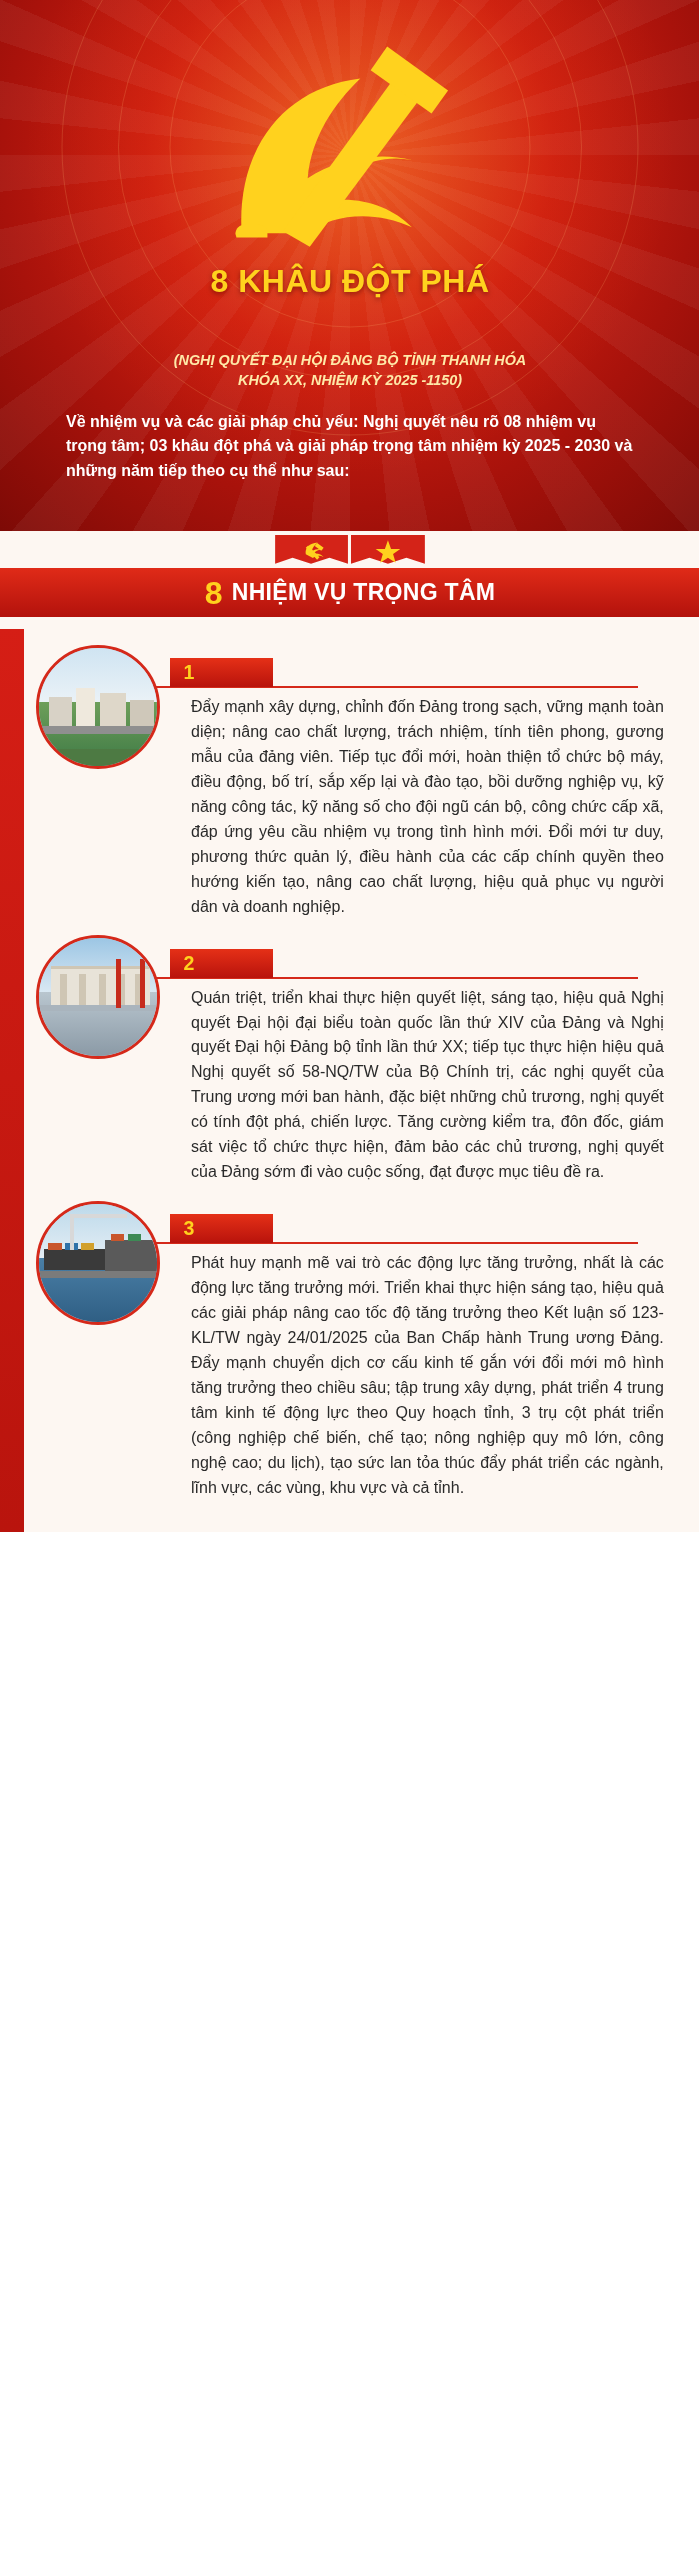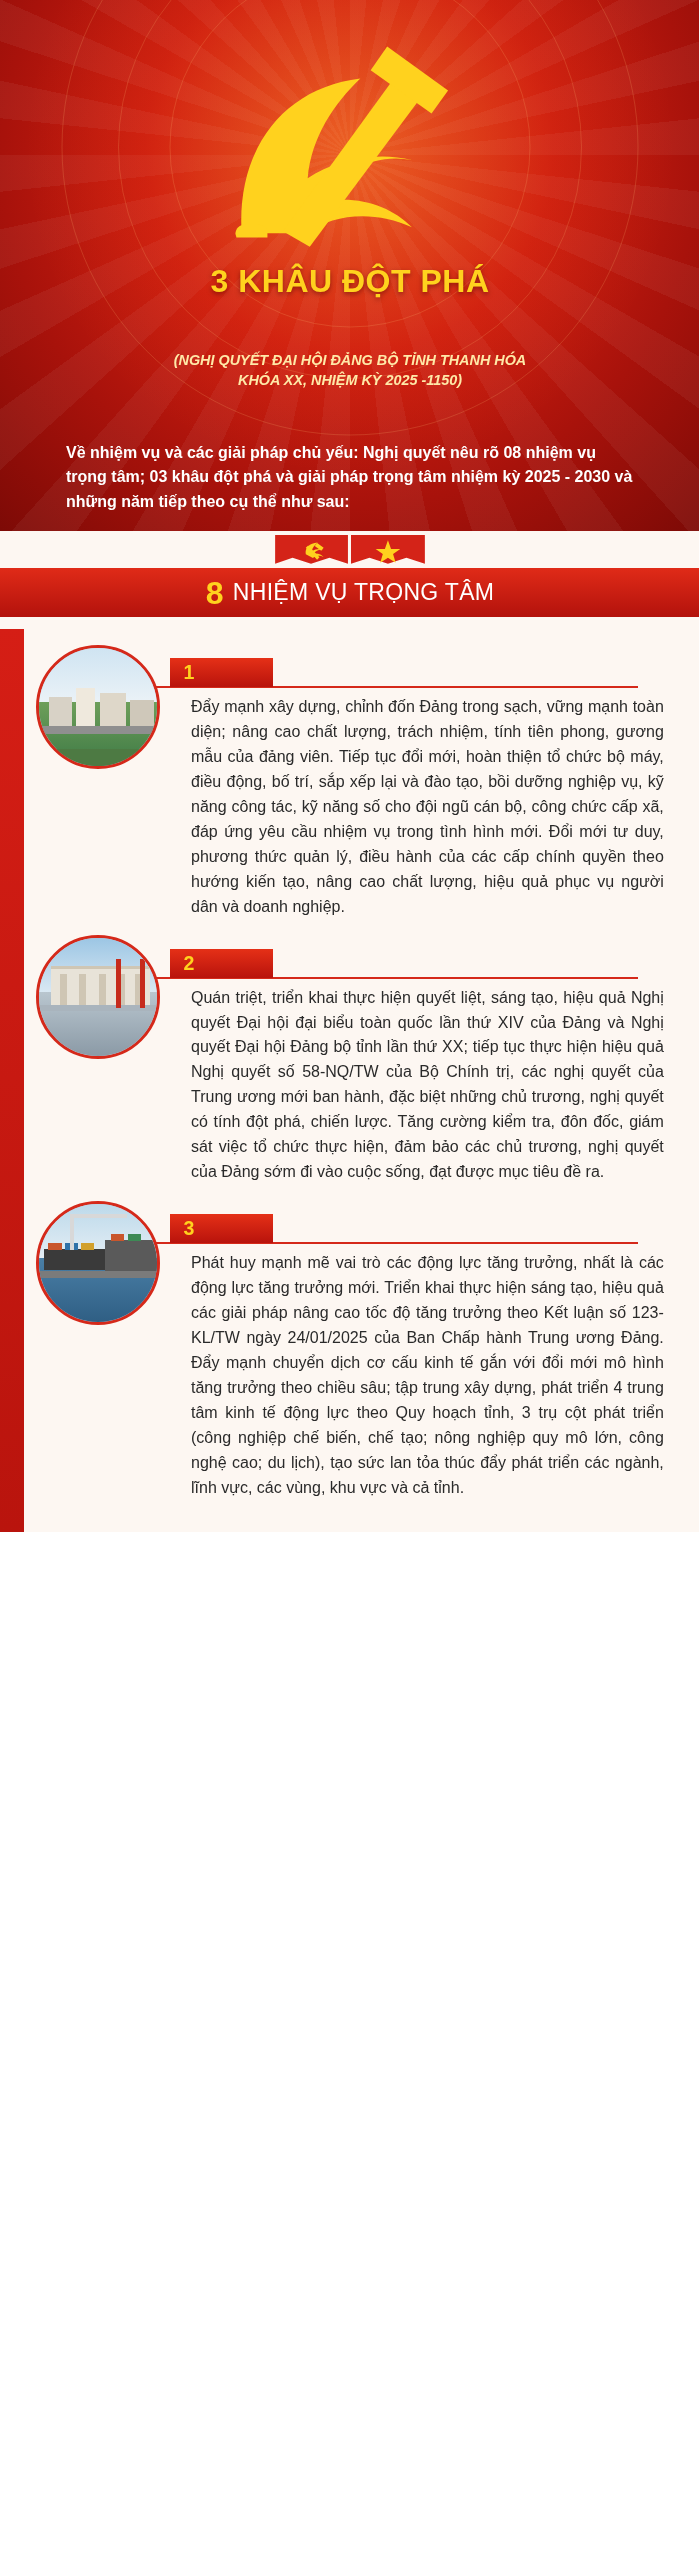--- a/index.html
+++ b/index.html
@@ -86,21 +86,20 @@
     font-weight: bold;
     font-style: italic;
   }
 
   
   .intro {
     position: absolute;
     left: 0; right: 0;
     top: 410px;
     padding: 0 66px;
-    margin-top: 31px;
   }
   .intro-text {
     color: #ffffff;
     font-size: 16px;
     line-height: 1.52;
     font-weight: bold;
   }
 
   
   .body-wrap {
@@ -143,21 +142,21 @@
   }
   .banner-num {
     color: #FFD21E;
     font-size: 32px;
     font-weight: bold;
     line-height: 1;
   }
   .banner-label {
     color: #ffffff;
     font-size: 23px;
-    font-weight: normal;
+    font-weight: bold;
     letter-spacing: 0.3px;
   }
 
   
   .task {
     position: relative;
     padding: 0 31px 0 0;
     margin-top: 29px;
   }
   .task-head {
@@ -237,21 +236,21 @@
           <path d="M60 400 L120 400 L120 392 C120 382 112 375 100 375 L78 375 C66 375 58 383 58 393 Z"></path>
 
           <path d="M150 388 L378 74 L430 112 L202 418 Z"></path>
 
           <path d="M352 30 L470 115 L438 160 L320 76 Z"></path>
         </g>
       </svg>
     </div>
 
     <div class="hero-title">
-      <div class="l2">3 KHÂU ĐỘT PHÁ</div>
+      <div class="l2">8 KHÂU ĐỘT PHÁ</div>
     </div>
 
     <div class="hero-sub">
       <div>(NGHỊ QUYẾT ĐẠI HỘI ĐẢNG BỘ TỈNH THANH HÓA</div>
       <div>KHÓA XX, NHIỆM KỲ 2025 -1150)</div>
     </div>
 
     <div class="intro">
       <p class="intro-text">Về nhiệm vụ và các giải pháp chủ yếu: Nghị quyết nêu rõ 08 nhiệm vụ trọng tâm; 03 khâu đột phá và giải pháp trọng tâm nhiệm kỳ 2025 - 2030 và những năm tiếp theo cụ thể như sau:</p>
     </div>

